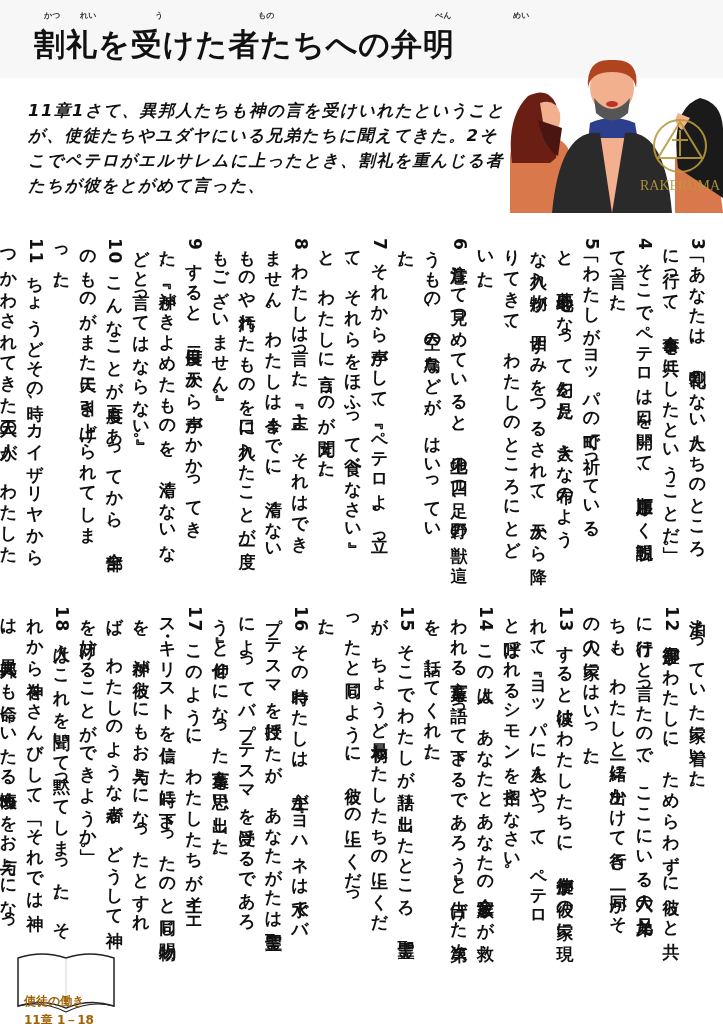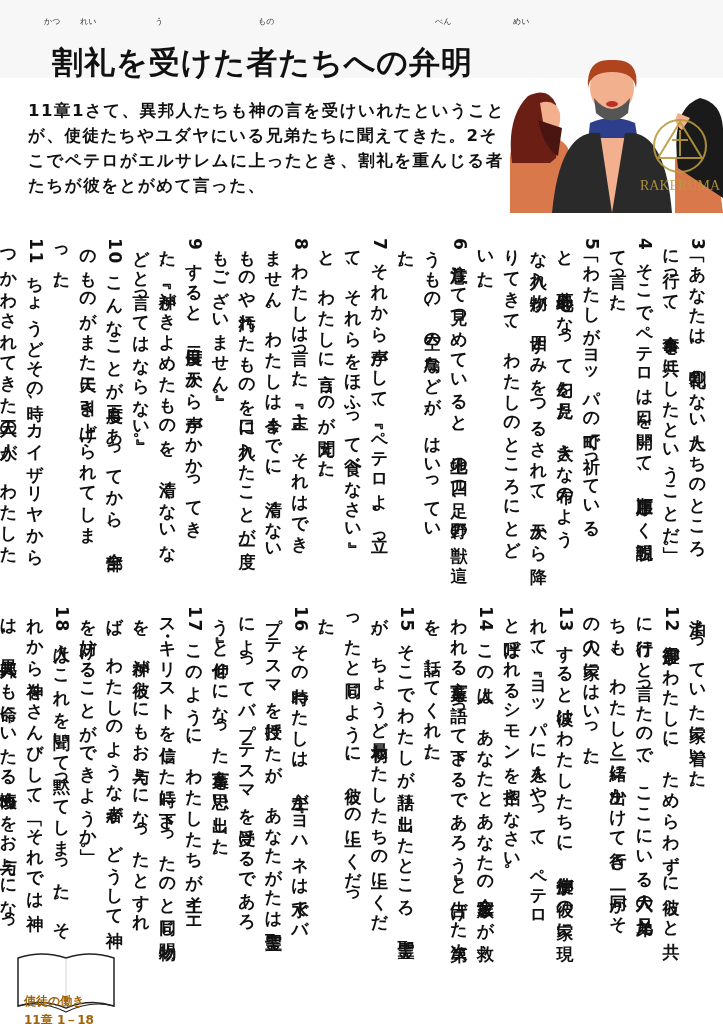--- a/index.html
+++ b/index.html
@@ -8,25 +8,25 @@
     font-family: "DejaVu Sans", sans-serif; color: #111;
   }
   .title-band {
     position: absolute; left: 0; top: 0; width: 723px; height: 78px; background: #f7f7f7;
   }
   .title {
     position: absolute; left: 34px; top: 24px; font-size: 31px; font-weight: bold; letter-spacing: 1px;
     color: #111; white-space: nowrap;
   }
   .ruby {
-    position: absolute; top: 16px; font-size: 8px; color: #333; white-space: nowrap;
+    position: absolute; top: 10px; font-size: 8px; color: #333; white-space: nowrap; font-weight: bold;
   }
   .intro {
     position: absolute; left: 28px; top: 98px; width: 480px; font-size: 16.5px; font-weight: bold;
-    line-height: 25px; letter-spacing: 1.5px;
+    line-height: 25px; letter-spacing: 1.5px; font-style: italic;
   }
   .illus {
     position: absolute; left: 500px; top: 58px; width: 223px; height: 155px;
   }
   .vblock {
     position: absolute; writing-mode: vertical-rl; font-size: 17px; font-weight: bold;
     line-height: 26.5px; letter-spacing: 1.6px;
   }
   .vblock p { margin: 0; }
   .block-top { right: 12px; top: 238px; height: 320px; width: 690px; }
@@ -45,21 +45,21 @@
 
 <div class="title-band"></div>
 <div id="ruby-layer">
     <span class="ruby" style="left: 44px;">かつ</span>
     <span class="ruby" style="left: 80px;">れい</span>
     <span class="ruby" style="left: 155px;">う</span>
     <span class="ruby" style="left: 258px;">もの</span>
     <span class="ruby" style="left: 435px;">べん</span>
     <span class="ruby" style="left: 469px; margin-left: 44px;">めい</span>
   </div>
-<h1 class="title" style="margin:18px">割礼を受けた者たちへの弁明</h1>
+<h1 class="title" style="margin:0">割礼を受けた者たちへの弁明</h1>
 
 <div class="intro">11章1さて、異邦人たちも神の言を受けいれたということが、使徒たちやユダヤにいる兄弟たちに聞えてきた。2そこでペテロがエルサレムに上ったとき、割礼を重んじる者たちが彼をとがめて言った、</div>
 
 <svg class="illus" viewBox="0 0 223 155">
   <g>
     <path d="M10 155 L10 100 Q10 85 25 80 L55 80 Q70 85 70 100 L70 155 Z" fill="#d9784a"></path>
     <path d="M12 105 Q6 60 28 38 Q48 28 56 46 Q60 70 56 100 L50 105 Z" fill="#6b1f14"></path>
     <path d="M40 45 Q55 40 60 55 Q62 70 52 78 L44 70 Z" fill="#f2b08f"></path>
     <path d="M38 62 Q44 90 58 98 L62 70 Z" fill="#4a1510"></path>
   </g>

